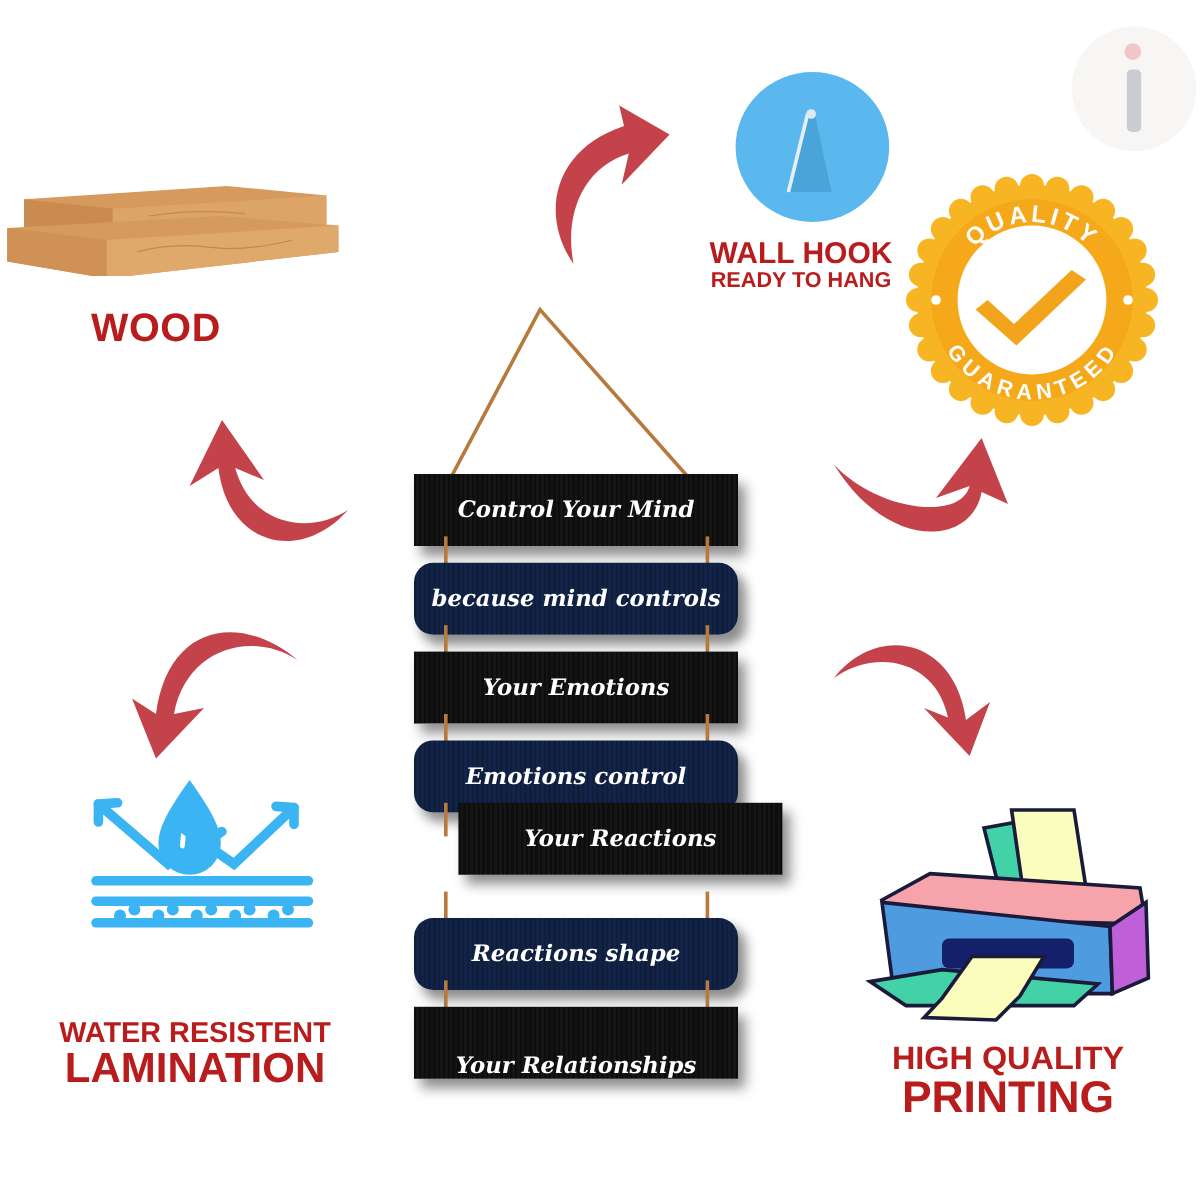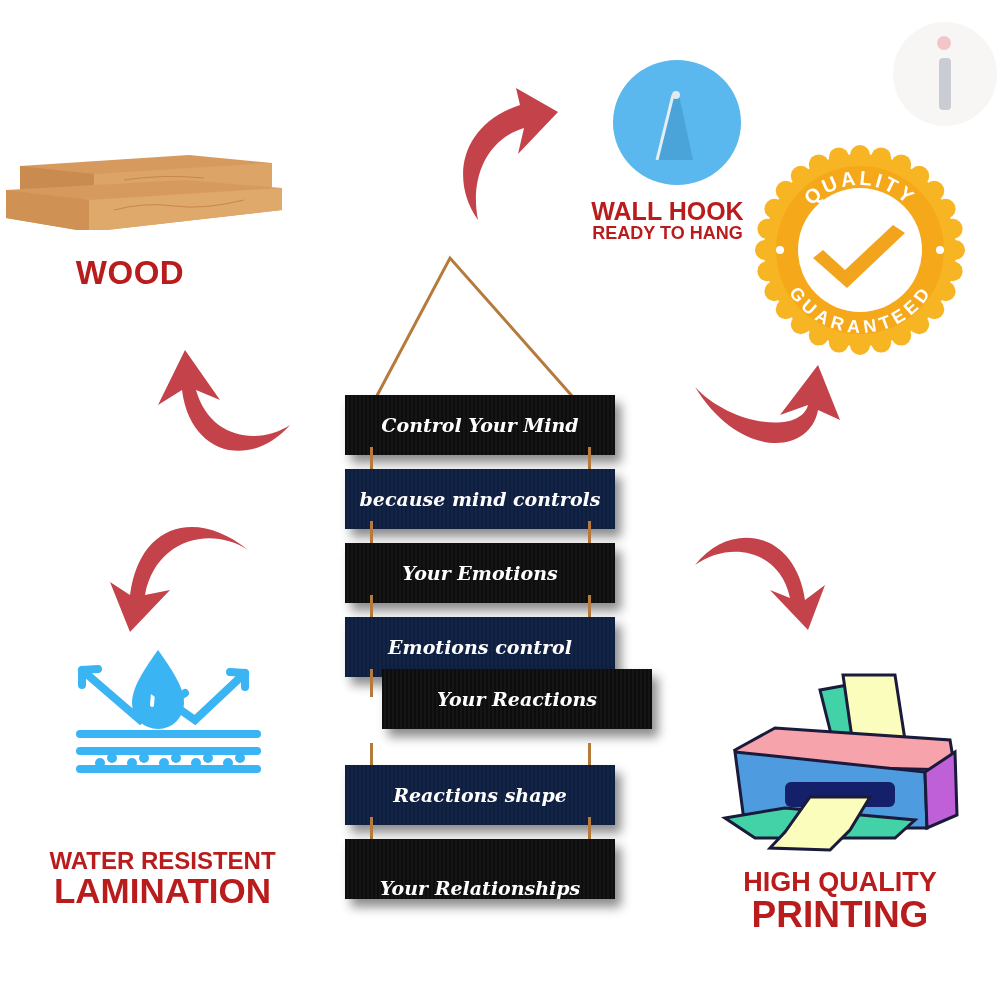--- a/index.html
+++ b/index.html
@@ -6,21 +6,21 @@
   body { width:1000px; height:1000px; position:relative; overflow:hidden;
          font-family:"Liberation Sans", "DejaVu Sans", sans-serif; }
   .abs { position:absolute; }
   .label { color:#b91c1c; font-weight:bold; text-align:center; line-height:1.05; }
   .lbl-big { font-size:33px; letter-spacing:0.5px; }
   .lbl-mid { font-size:24px; }
   .lbl-sm { font-size:18px; }
   .plank { position:absolute; left:345px; width:270px; height:60px;
            box-shadow:6px 8px 10px rgba(0,0,0,0.45); display:flex; align-items:center; justify-content:center; }
   .plank.black { background:repeating-linear-gradient(90deg,#0d0d0d 0 2px,#151515 2px 4px); }
-  .plank.navy { background:repeating-linear-gradient(90deg,#0f1e3a 0 2px,#13244a 2px 4px); }
+  .plank.navy { background:repeating-linear-gradient(90deg,#0f1e3a 0 2px,#13244a 2px 4px);border-radius:16px; }
   .plank-text { color:#fff; font-family:"DejaVu Serif", serif; font-style:italic; font-weight:bold; font-size:19px; }
   .rope { position:absolute; width:3px; background:#b57a3c; }
 </style>
 </head>
 <body>
 
 <div class="abs" style="left:893px;top:22px;width:104px;height:104px;border-radius:50%;background:#f8f6f5;">
   <div style="position:absolute;left:44px;top:14px;width:14px;height:14px;border-radius:50%;background:#f2c5c8;"></div>
   <div style="position:absolute;left:46px;top:36px;width:12px;height:52px;border-radius:4px;background:#c9ccd2;"></div>
 </div>

